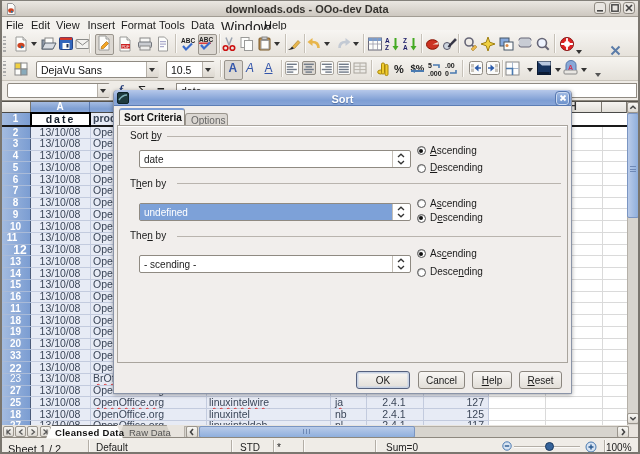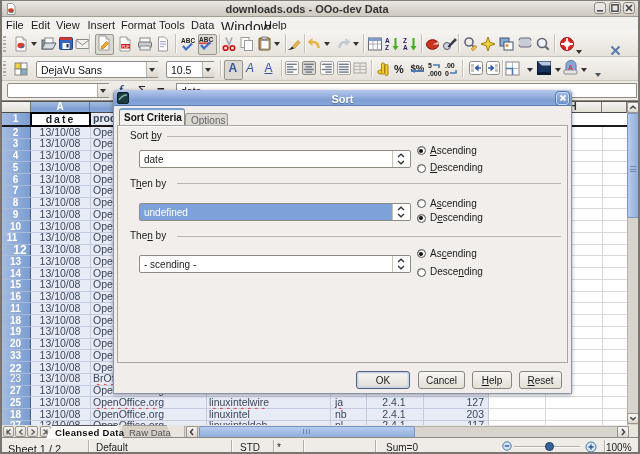--- a/index.html
+++ b/index.html
@@ -420,21 +420,21 @@
 <div style="position:absolute;left:90px;top:396.75px;width:115px;height:11.75px;font-size:10.5px;color:#3b4658;line-height:11.75px;overflow:hidden;white-space:nowrap;padding-left:3px;box-sizing:border-box;"><span style="text-decoration:underline;text-decoration-style:wavy;text-decoration-color:#e03030;text-decoration-thickness:1px;text-underline-offset:1px;">OpenOffice.org</span></div>
 <div style="position:absolute;left:206px;top:396.75px;width:123px;height:11.75px;font-size:10.5px;color:#3b4658;line-height:11.75px;overflow:hidden;white-space:nowrap;padding-left:3px;box-sizing:border-box;"><span style="text-decoration:underline;text-decoration-style:wavy;text-decoration-color:#e03030;text-decoration-thickness:1px;text-underline-offset:1px;">linuxintelwire</span></div>
 <div style="position:absolute;left:330px;top:396.75px;width:35px;height:11.75px;font-size:10.5px;color:#3b4658;line-height:11.75px;overflow:hidden;white-space:nowrap;padding-left:5px;box-sizing:border-box;"><span style="text-decoration:underline;text-decoration-style:wavy;text-decoration-color:#e03030;text-decoration-thickness:1px;text-underline-offset:1px;">ja</span></div>
 <div style="position:absolute;left:366px;top:396.75px;width:56px;height:11.75px;font-size:10.5px;color:#3b4658;line-height:11.75px;overflow:hidden;white-space:nowrap;text-align:center;">2.4.1</div>
 <div style="position:absolute;left:423px;top:396.75px;width:64px;height:11.75px;font-size:10.5px;color:#3b4658;line-height:11.75px;overflow:hidden;white-space:nowrap;text-align:right;padding-right:3px;box-sizing:border-box;">127</div>
 <div style="position:absolute;left:31px;top:408.5px;width:58px;height:11.75px;font-size:10.5px;color:#3b4658;line-height:11.75px;overflow:hidden;white-space:nowrap;text-align:center;">13/10/08</div>
 <div style="position:absolute;left:90px;top:408.5px;width:115px;height:11.75px;font-size:10.5px;color:#3b4658;line-height:11.75px;overflow:hidden;white-space:nowrap;padding-left:3px;box-sizing:border-box;"><span style="text-decoration:underline;text-decoration-style:wavy;text-decoration-color:#e03030;text-decoration-thickness:1px;text-underline-offset:1px;">OpenOffice.org</span></div>
 <div style="position:absolute;left:206px;top:408.5px;width:123px;height:11.75px;font-size:10.5px;color:#3b4658;line-height:11.75px;overflow:hidden;white-space:nowrap;padding-left:3px;box-sizing:border-box;"><span style="text-decoration:underline;text-decoration-style:wavy;text-decoration-color:#e03030;text-decoration-thickness:1px;text-underline-offset:1px;">linuxintel</span></div>
 <div style="position:absolute;left:330px;top:408.5px;width:35px;height:11.75px;font-size:10.5px;color:#3b4658;line-height:11.75px;overflow:hidden;white-space:nowrap;padding-left:5px;box-sizing:border-box;"><span style="text-decoration:underline;text-decoration-style:wavy;text-decoration-color:#e03030;text-decoration-thickness:1px;text-underline-offset:1px;">nb</span></div>
 <div style="position:absolute;left:366px;top:408.5px;width:56px;height:11.75px;font-size:10.5px;color:#3b4658;line-height:11.75px;overflow:hidden;white-space:nowrap;text-align:center;">2.4.1</div>
-<div style="position:absolute;left:423px;top:408.5px;width:64px;height:11.75px;font-size:10.5px;color:#3b4658;line-height:11.75px;overflow:hidden;white-space:nowrap;text-align:right;padding-right:3px;box-sizing:border-box;">203</div>
+<div style="position:absolute;left:423px;top:408.5px;width:64px;height:11.75px;font-size:10.5px;color:#3b4658;line-height:11.75px;overflow:hidden;white-space:nowrap;text-align:right;padding-right:3px;box-sizing:border-box;">125</div>
 <div style="position:absolute;left:31px;top:420.25px;width:58px;height:11.75px;font-size:10.5px;color:#3b4658;line-height:11.75px;overflow:hidden;white-space:nowrap;text-align:center;">13/10/08</div>
 <div style="position:absolute;left:90px;top:420.25px;width:115px;height:11.75px;font-size:10.5px;color:#3b4658;line-height:11.75px;overflow:hidden;white-space:nowrap;padding-left:3px;box-sizing:border-box;"><span style="text-decoration:underline;text-decoration-style:wavy;text-decoration-color:#e03030;text-decoration-thickness:1px;text-underline-offset:1px;">OpenOffice.org</span></div>
 <div style="position:absolute;left:206px;top:420.25px;width:123px;height:11.75px;font-size:10.5px;color:#3b4658;line-height:11.75px;overflow:hidden;white-space:nowrap;padding-left:3px;box-sizing:border-box;"><span style="text-decoration:underline;text-decoration-style:wavy;text-decoration-color:#e03030;text-decoration-thickness:1px;text-underline-offset:1px;">linuxinteldeb</span></div>
 <div style="position:absolute;left:330px;top:420.25px;width:35px;height:11.75px;font-size:10.5px;color:#3b4658;line-height:11.75px;overflow:hidden;white-space:nowrap;padding-left:5px;box-sizing:border-box;"><span style="text-decoration:underline;text-decoration-style:wavy;text-decoration-color:#e03030;text-decoration-thickness:1px;text-underline-offset:1px;">nl</span></div>
 <div style="position:absolute;left:366px;top:420.25px;width:56px;height:11.75px;font-size:10.5px;color:#3b4658;line-height:11.75px;overflow:hidden;white-space:nowrap;text-align:center;">2.4.1</div>
 <div style="position:absolute;left:423px;top:420.25px;width:64px;height:11.75px;font-size:10.5px;color:#3b4658;line-height:11.75px;overflow:hidden;white-space:nowrap;text-align:right;padding-right:3px;box-sizing:border-box;">117</div>
 <div style="position:absolute;left:627px;top:102px;width:12px;height:323px;background:#d7d4ce;border-left:1px solid #b5b0a8;box-sizing:border-box;"></div>
 <div style="position:absolute;left:627px;top:102px;width:12px;height:11px;background:linear-gradient(#f8f7f4,#dcd8d1);border:1px solid #9a958d;border-radius:2px;box-sizing:border-box;"></div>
 <svg style="position:absolute;left:628px;top:103px;width:10px;height:9px;" viewBox="0 0 10 10">
     <path d="M2 6.5L5 3.5L8 6.5" fill="none" stroke="#444" stroke-width="1.6"></path>

